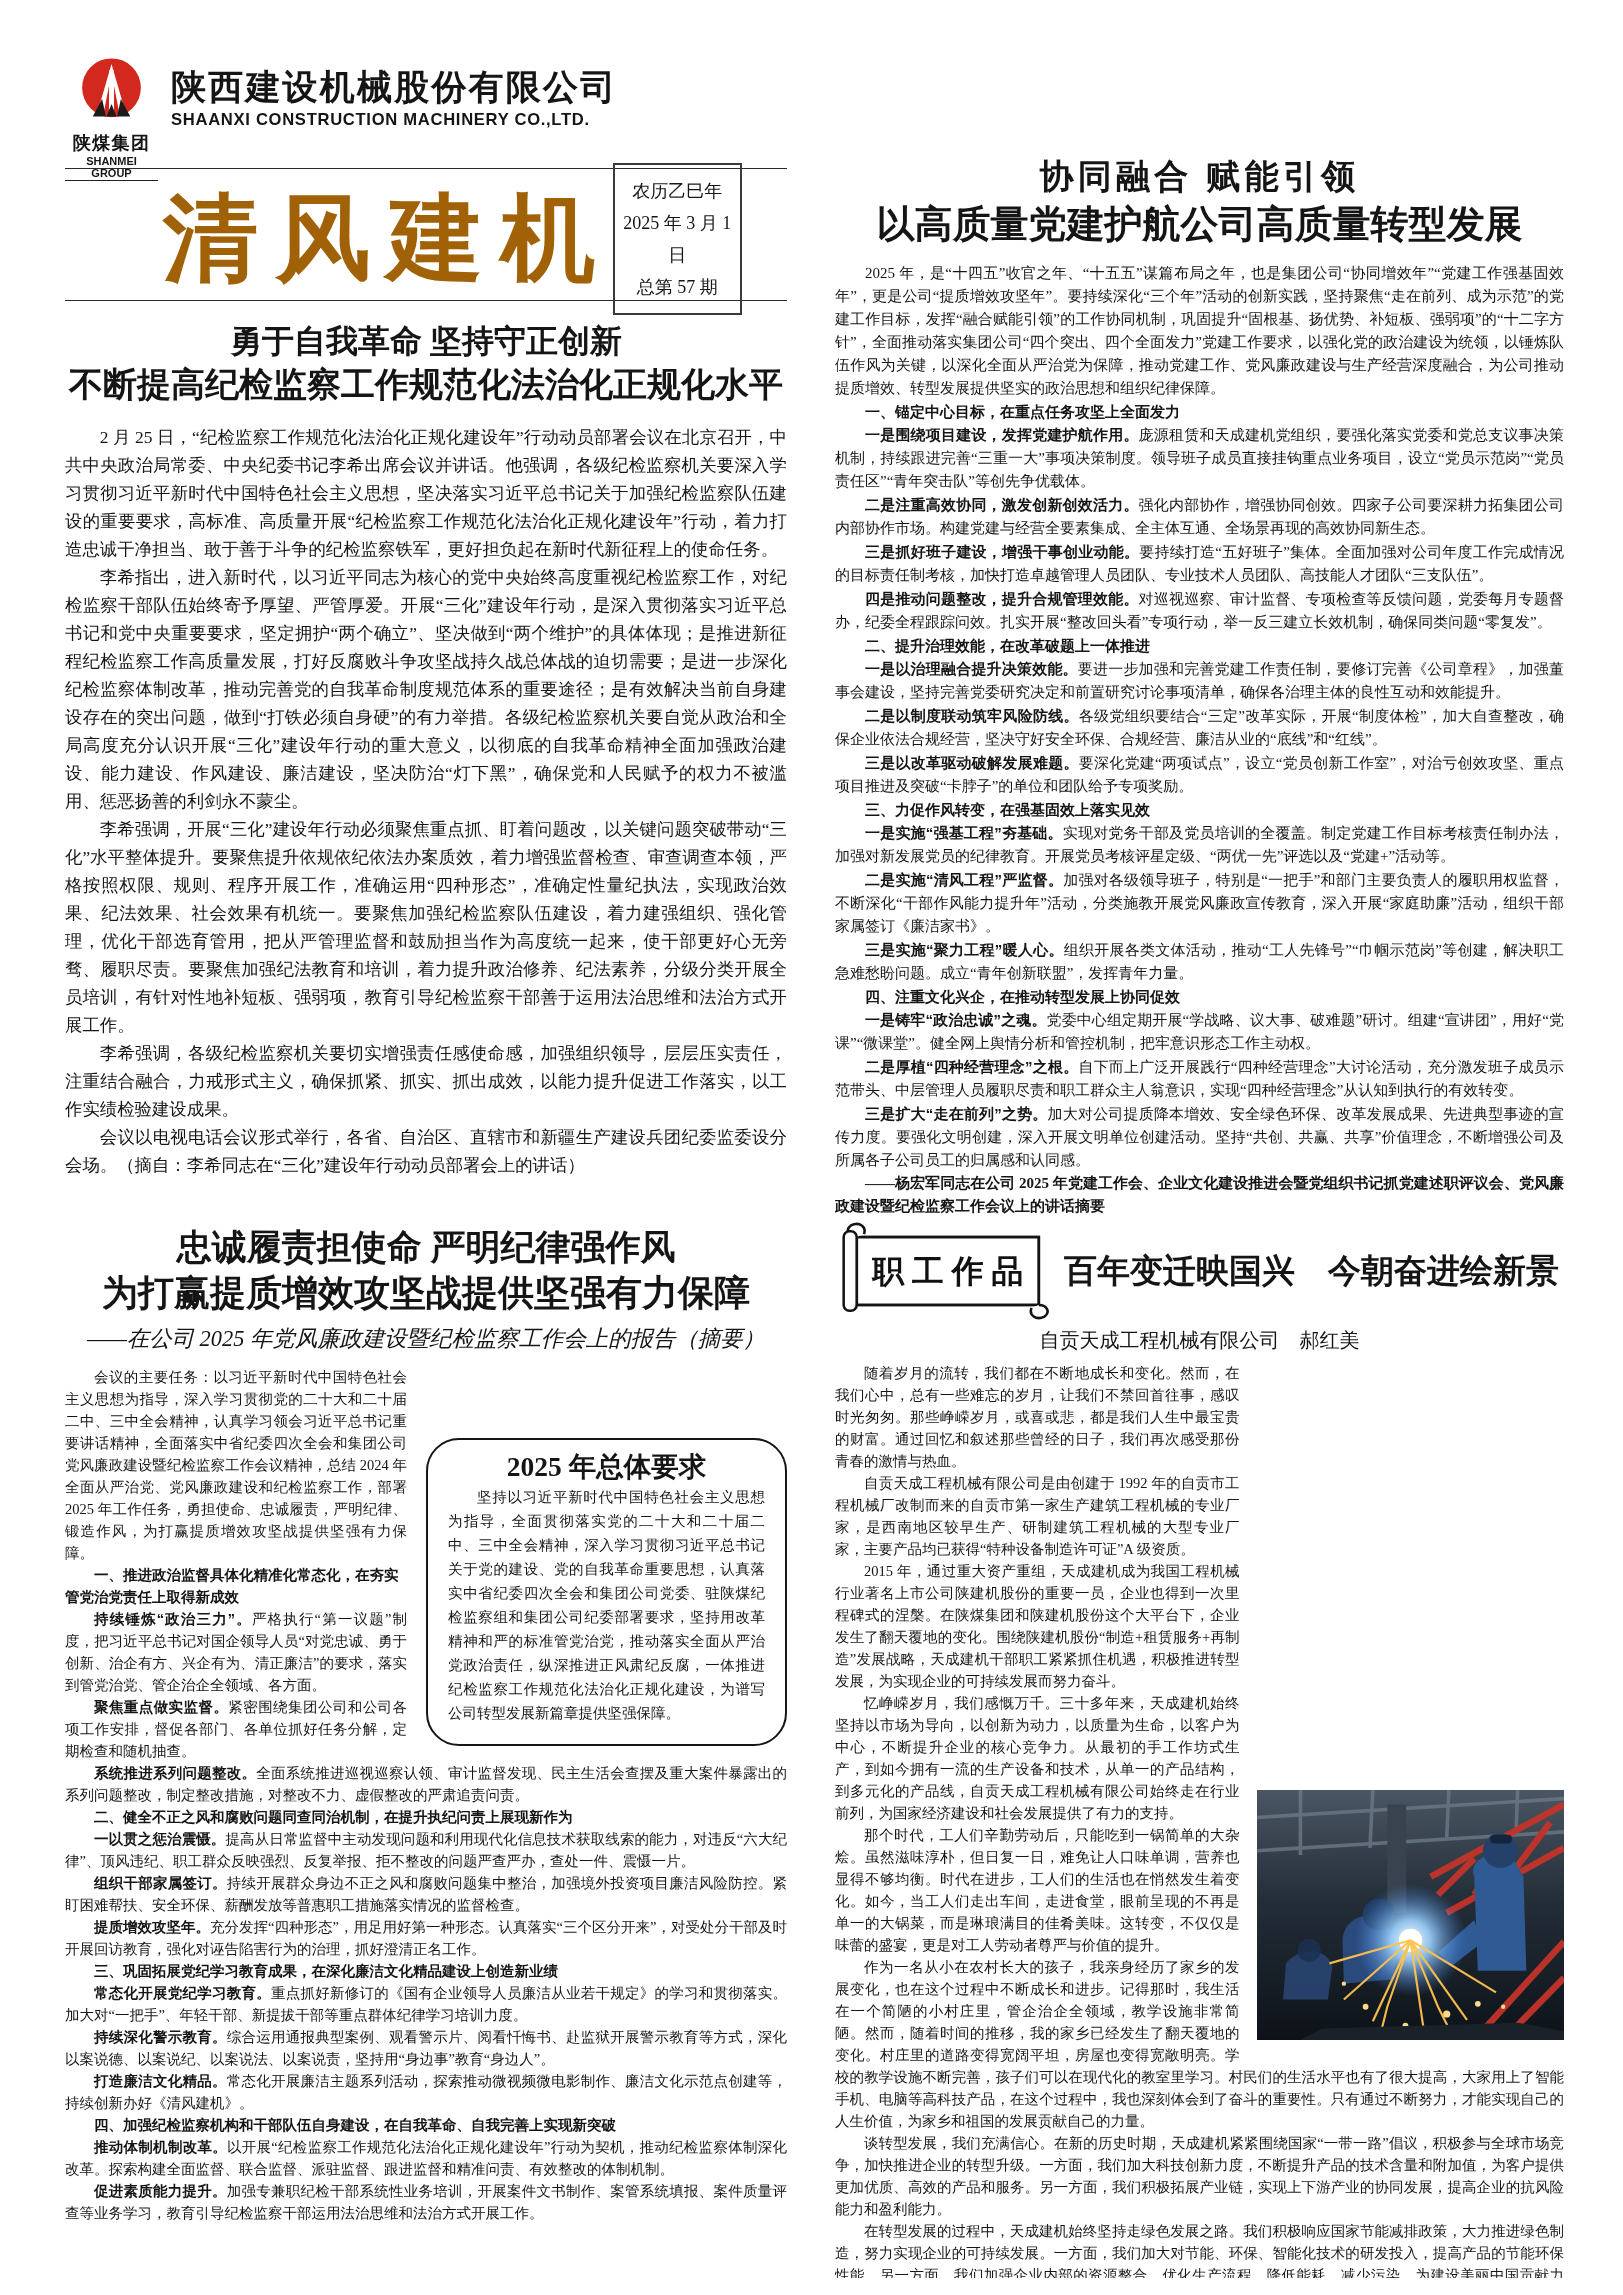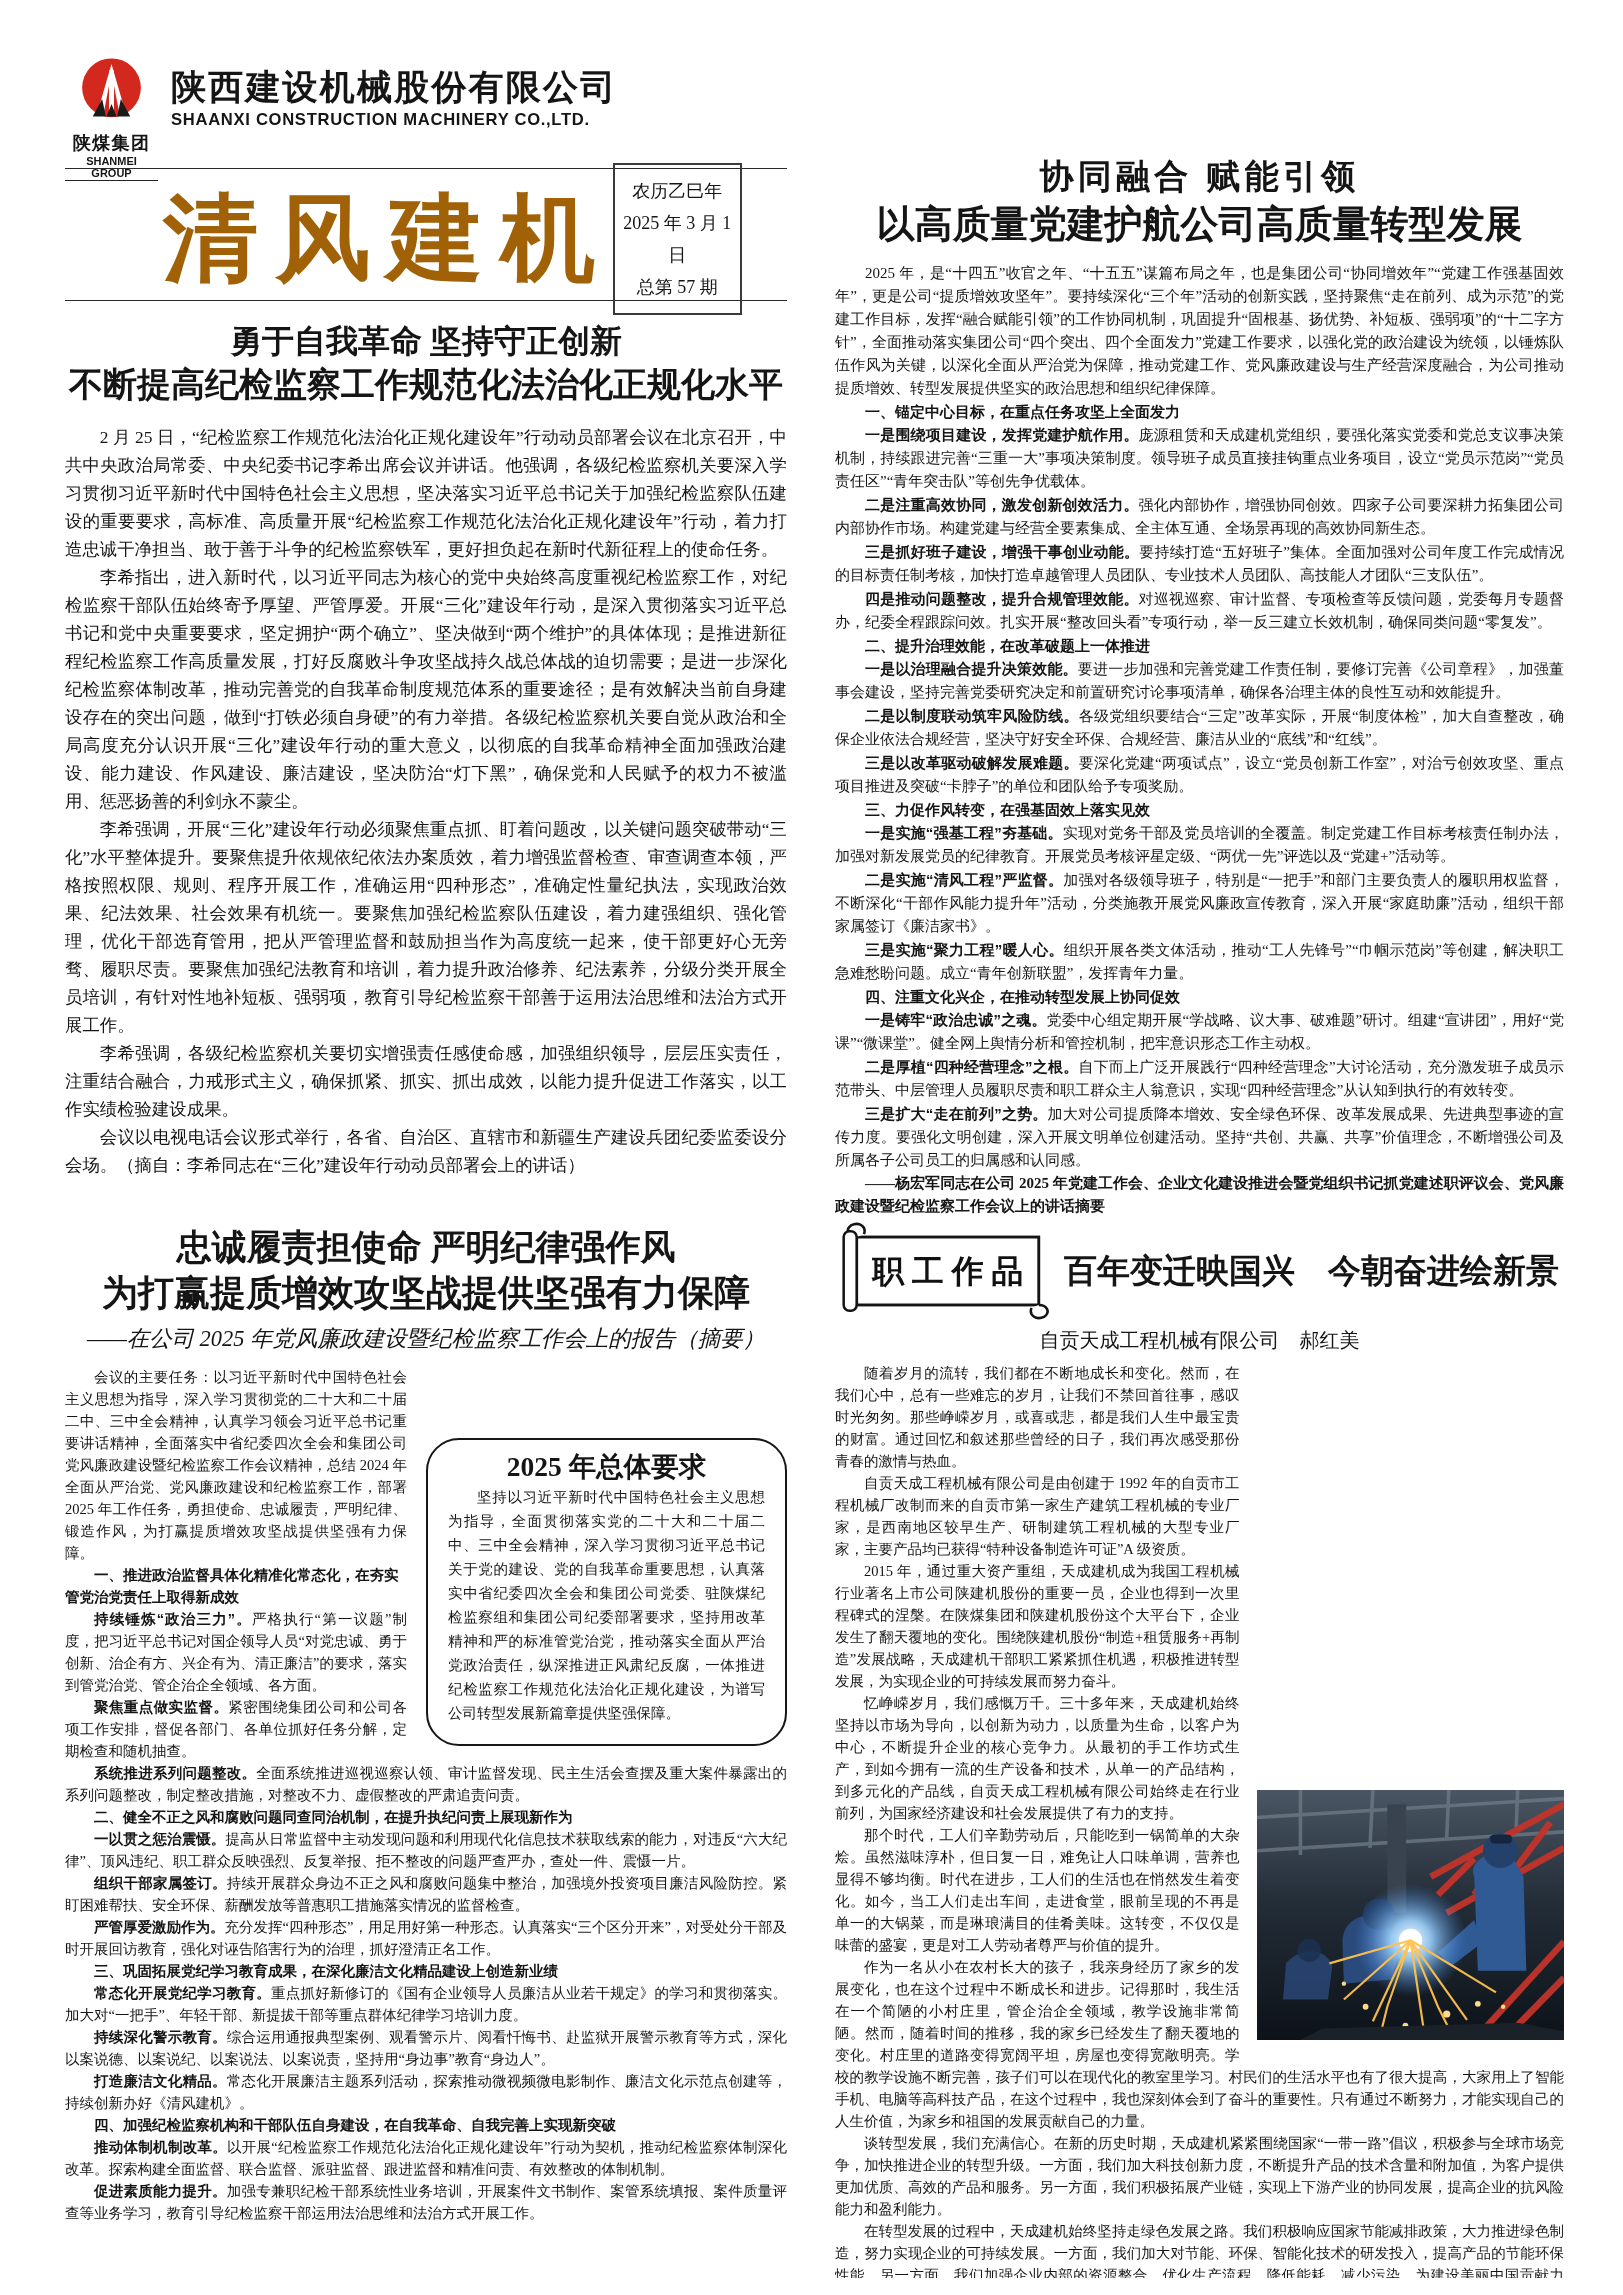--- a/index.html
+++ b/index.html
@@ -145,21 +145,21 @@
         <p class="req-text">坚持以习近平新时代中国特色社会主义思想为指导，全面贯彻落实党的二十大和二十届二中、三中全会精神，深入学习贯彻习近平总书记关于党的建设、党的自我革命重要思想，认真落实中省纪委四次全会和集团公司党委、驻陕煤纪检监察组和集团公司纪委部署要求，坚持用改革精神和严的标准管党治党，推动落实全面从严治党政治责任，纵深推进正风肃纪反腐，一体推进纪检监察工作规范化法治化正规化建设，为谱写公司转型发展新篇章提供坚强保障。</p>
       </aside>
     <p class="para">会议的主要任务：以习近平新时代中国特色社会主义思想为指导，深入学习贯彻党的二十大和二十届二中、三中全会精神，认真学习领会习近平总书记重要讲话精神，全面落实中省纪委四次全会和集团公司党风廉政建设暨纪检监察工作会议精神，总结 2024 年全面从严治党、党风廉政建设和纪检监察工作，部署 2025 年工作任务，勇担使命、忠诚履责，严明纪律、锻造作风，为打赢提质增效攻坚战提供坚强有力保障。</p>
         <p class="sec-head">一、推进政治监督具体化精准化常态化，在夯实管党治党责任上取得新成效</p>
         <p class="para"><b class="lead">持续锤炼“政治三力”。</b>严格执行“第一议题”制度，把习近平总书记对国企领导人员“对党忠诚、勇于创新、治企有方、兴企有为、清正廉洁”的要求，落实到管党治党、管企治企全领域、各方面。</p>
         <p class="para"><b class="lead">聚焦重点做实监督。</b>紧密围绕集团公司和公司各项工作安排，督促各部门、各单位抓好任务分解，定期检查和随机抽查。</p>
         <p class="para"><b class="lead">系统推进系列问题整改。</b>全面系统推进巡视巡察认领、审计监督发现、民主生活会查摆及重大案件暴露出的系列问题整改，制定整改措施，对整改不力、虚假整改的严肃追责问责。</p>
         <p class="sec-head">二、健全不正之风和腐败问题同查同治机制，在提升执纪问责上展现新作为</p>
         <p class="para"><b class="lead">一以贯之惩治震慑。</b>提高从日常监督中主动发现问题和利用现代化信息技术获取线索的能力，对违反“六大纪律”、顶风违纪、职工群众反映强烈、反复举报、拒不整改的问题严查严办，查处一件、震慑一片。</p>
         <p class="para"><b class="lead">组织干部家属签订。</b>持续开展群众身边不正之风和腐败问题集中整治，加强境外投资项目廉洁风险防控。紧盯困难帮扶、安全环保、薪酬发放等普惠职工措施落实情况的监督检查。</p>
-        <p class="para"><b class="lead">严管厚爱激励作为。</b>充分发挥“四种形态”，用足用好第一种形态。认真落实“三个区分开来”，对受处分干部及时开展回访教育，强化对诬告陷害行为的治理，抓好澄清正名工作。</p>
+        <p class="para"><b class="lead">提质增效攻坚年。</b>充分发挥“四种形态”，用足用好第一种形态。认真落实“三个区分开来”，对受处分干部及时开展回访教育，强化对诬告陷害行为的治理，抓好澄清正名工作。</p>
         <p class="sec-head">三、巩固拓展党纪学习教育成果，在深化廉洁文化精品建设上创造新业绩</p>
         <p class="para"><b class="lead">常态化开展党纪学习教育。</b>重点抓好新修订的《国有企业领导人员廉洁从业若干规定》的学习和贯彻落实。加大对“一把手”、年轻干部、新提拔干部等重点群体纪律学习培训力度。</p>
         <p class="para"><b class="lead">持续深化警示教育。</b>综合运用通报典型案例、观看警示片、阅看忏悔书、赴监狱开展警示教育等方式，深化以案说德、以案说纪、以案说法、以案说责，坚持用“身边事”教育“身边人”。</p>
         <p class="para"><b class="lead">打造廉洁文化精品。</b>常态化开展廉洁主题系列活动，探索推动微视频微电影制作、廉洁文化示范点创建等，持续创新办好《清风建机》。</p>
         <p class="sec-head">四、加强纪检监察机构和干部队伍自身建设，在自我革命、自我完善上实现新突破</p>
         <p class="para"><b class="lead">推动体制机制改革。</b>以开展“纪检监察工作规范化法治化正规化建设年”行动为契机，推动纪检监察体制深化改革。探索构建全面监督、联合监督、派驻监督、跟进监督和精准问责、有效整改的体制机制。</p>
         <p class="para"><b class="lead">促进素质能力提升。</b>加强专兼职纪检干部系统性业务培训，开展案件文书制作、案管系统填报、案件质量评查等业务学习，教育引导纪检监察干部运用法治思维和法治方式开展工作。</p>
       </div>
   </section>
 

